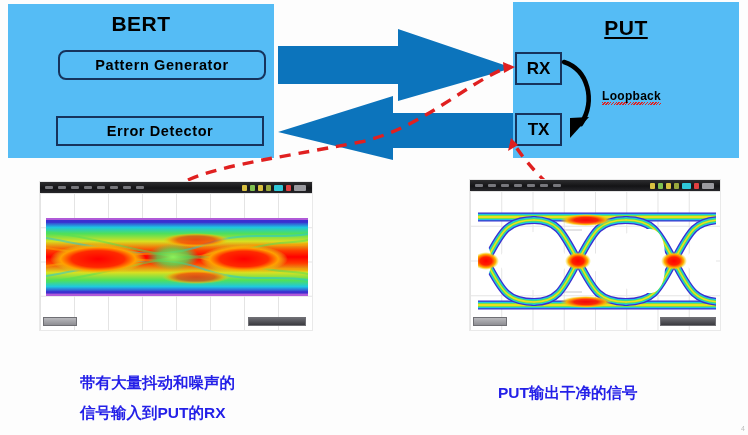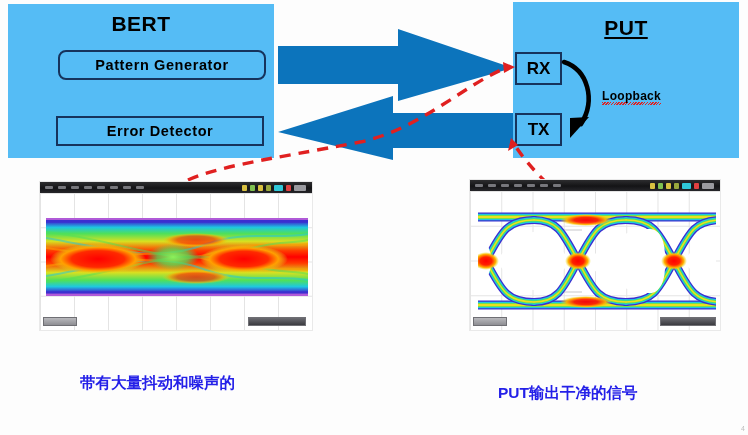--- a/index.html
+++ b/index.html
@@ -404,19 +404,20 @@
     <div class="tb-icon" style="background:#9aa83c"></div>
     <div class="tb-icon" style="background:#2fc8d8; width:9px"></div>
     <div class="tb-icon" style="background:#e04040"></div>
     <div class="tb-icon" style="background:#9a9a9f; width:12px"></div>
     <div style="width:6px"></div>
   </div>
 </div>
 
 <div class="caption" id="caption-left">
   <div>带有大量抖动和噪声的</div>
+  <div>信号输入到PUT的RX</div>
 </div>
 
 <div class="caption" id="caption-right">
   <div>PUT输出干净的信号</div>
 </div>
 
 <div class="corner-mark">4</div>
 
 </body></html>

